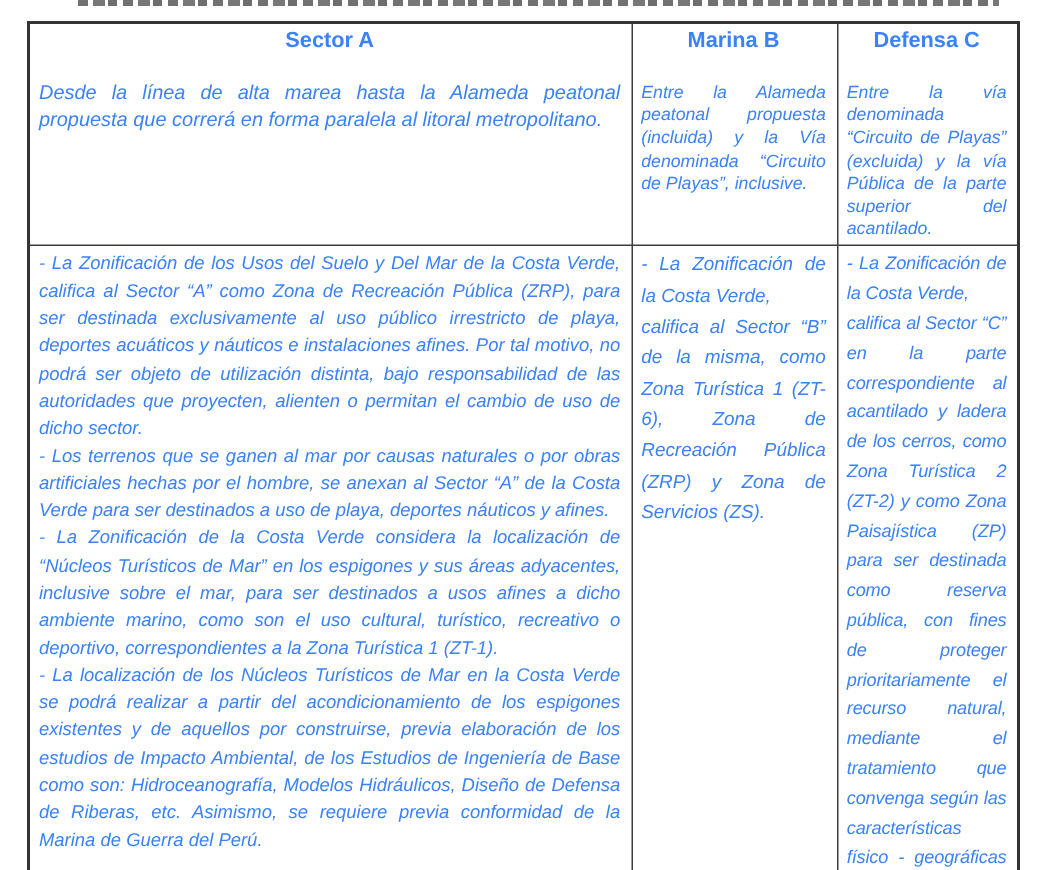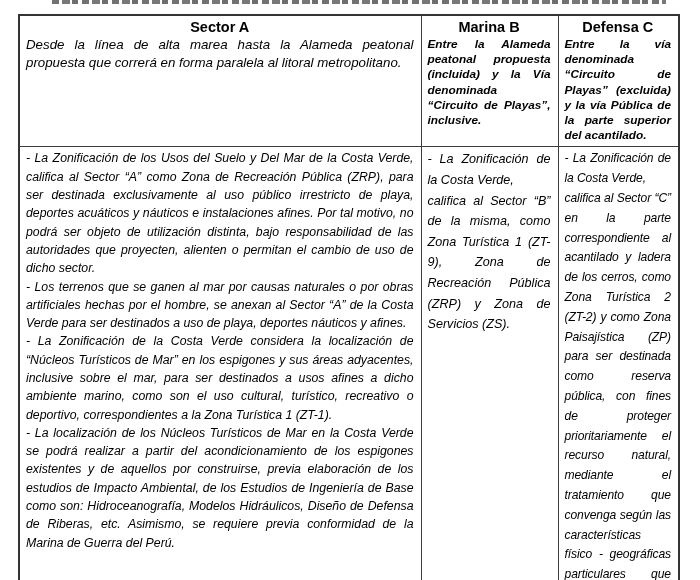--- a/index.html
+++ b/index.html
@@ -7,21 +7,21 @@
     padding: 0;
     background: #ffffff;
   }
   .sheet {
     position: relative;
     width: 700px;
     height: 580px;
     background: #ffffff;
     overflow: hidden;
     font-family: "Liberation Sans", sans-serif;
-    color: #000000;
+    color: #3b82f6;
   }
   
   .remnant {
     position: absolute;
     top: 0;
     left: 52px;
     width: 614px;
     height: 4px;
     background:
       repeating-linear-gradient(90deg,
@@ -56,27 +56,26 @@
     line-height: 17px;
     margin-top: 1px;
   }
   .sec-desc {
     font-style: italic;
     text-align: justify;
   }
   .desc-a {
     font-size: 13.3px;
     line-height: 18px;
-    margin-top: 0;
+    margin-top: 17px;
   }
   .desc-b, .desc-c {
     font-size: 11.8px;
     line-height: 15.2px;
-    margin-top: 1px;
-    font-weight: bold;
+    margin-top: 18px;
   }
   .para { margin: 0; text-align: justify; font-style: italic; }
   .cell-a-body .para {
     font-size: 12.3px;
     line-height: 18.3px;
   }
   .cell-b-body .para {
     font-size: 12.6px;
     line-height: 20.6px;
   }
@@ -116,21 +115,21 @@
       </tr>
       <tr class="body-row">
         <td class="cell-a-body">
           <p class="para">- La Zonificación de los Usos del Suelo y Del Mar de la Costa Verde, califica al Sector “A” como Zona de Recreación Pública (ZRP), para ser destinada exclusivamente al uso público irrestricto de playa, deportes acuáticos y náuticos e instalaciones afines. Por tal motivo, no podrá ser objeto de utilización distinta, bajo responsabilidad de las autoridades que proyecten, alienten o permitan el cambio de uso de dicho sector.</p>
           <p class="para">- Los terrenos que se ganen al mar por causas naturales o por obras artificiales hechas por el hombre, se anexan al Sector “A” de la Costa Verde para ser destinados a uso de playa, deportes náuticos y afines.</p>
           <p class="para">- La Zonificación de la Costa Verde considera la localización de “Núcleos Turísticos de Mar” en los espigones y sus áreas adyacentes, inclusive sobre el mar, para ser destinados a usos afines a dicho ambiente marino, como son el uso cultural, turístico, recreativo o deportivo, correspondientes a la Zona Turística 1 (ZT-1).</p>
           <p class="para">- La localización de los Núcleos Turísticos de Mar en la Costa Verde se podrá realizar a partir del acondicionamiento de los espigones existentes y de aquellos por construirse, previa elaboración de los estudios de Impacto Ambiental, de los Estudios de Ingeniería de Base como son: Hidroceanografía, Modelos Hidráulicos, Diseño de Defensa de Riberas, etc. Asimismo, se requiere previa conformidad de la Marina de Guerra del Perú.</p>
         </td>
         <td class="cell-b-body">
           <p class="para">- La Zonificación de la Costa Verde,</p>
-          <p class="para">califica al Sector “B” de la misma, como Zona Turística 1 (ZT-9), Zona de Recreación Pública (ZRP) y Zona de Servicios (ZS).</p>
+          <p class="para">califica al Sector “B” de la misma, como Zona Turística 1 (ZT-6), Zona de Recreación Pública (ZRP) y Zona de Servicios (ZS).</p>
         </td>
         <td class="cell-c-body">
           <p class="para">- La Zonificación de la Costa Verde,</p>
           <p class="para">califica al Sector “C” en la parte correspondiente al acantilado y ladera de los cerros, como Zona Turística 2 (ZT-2) y como Zona Paisajística (ZP) para ser destinada como reserva pública, con fines de proteger prioritariamente el recurso natural, mediante el tratamiento que convenga según las características físico - geográficas particulares que presenta.</p>
         </td>
       </tr>
     </tbody>
   </table>
 
 </div>

